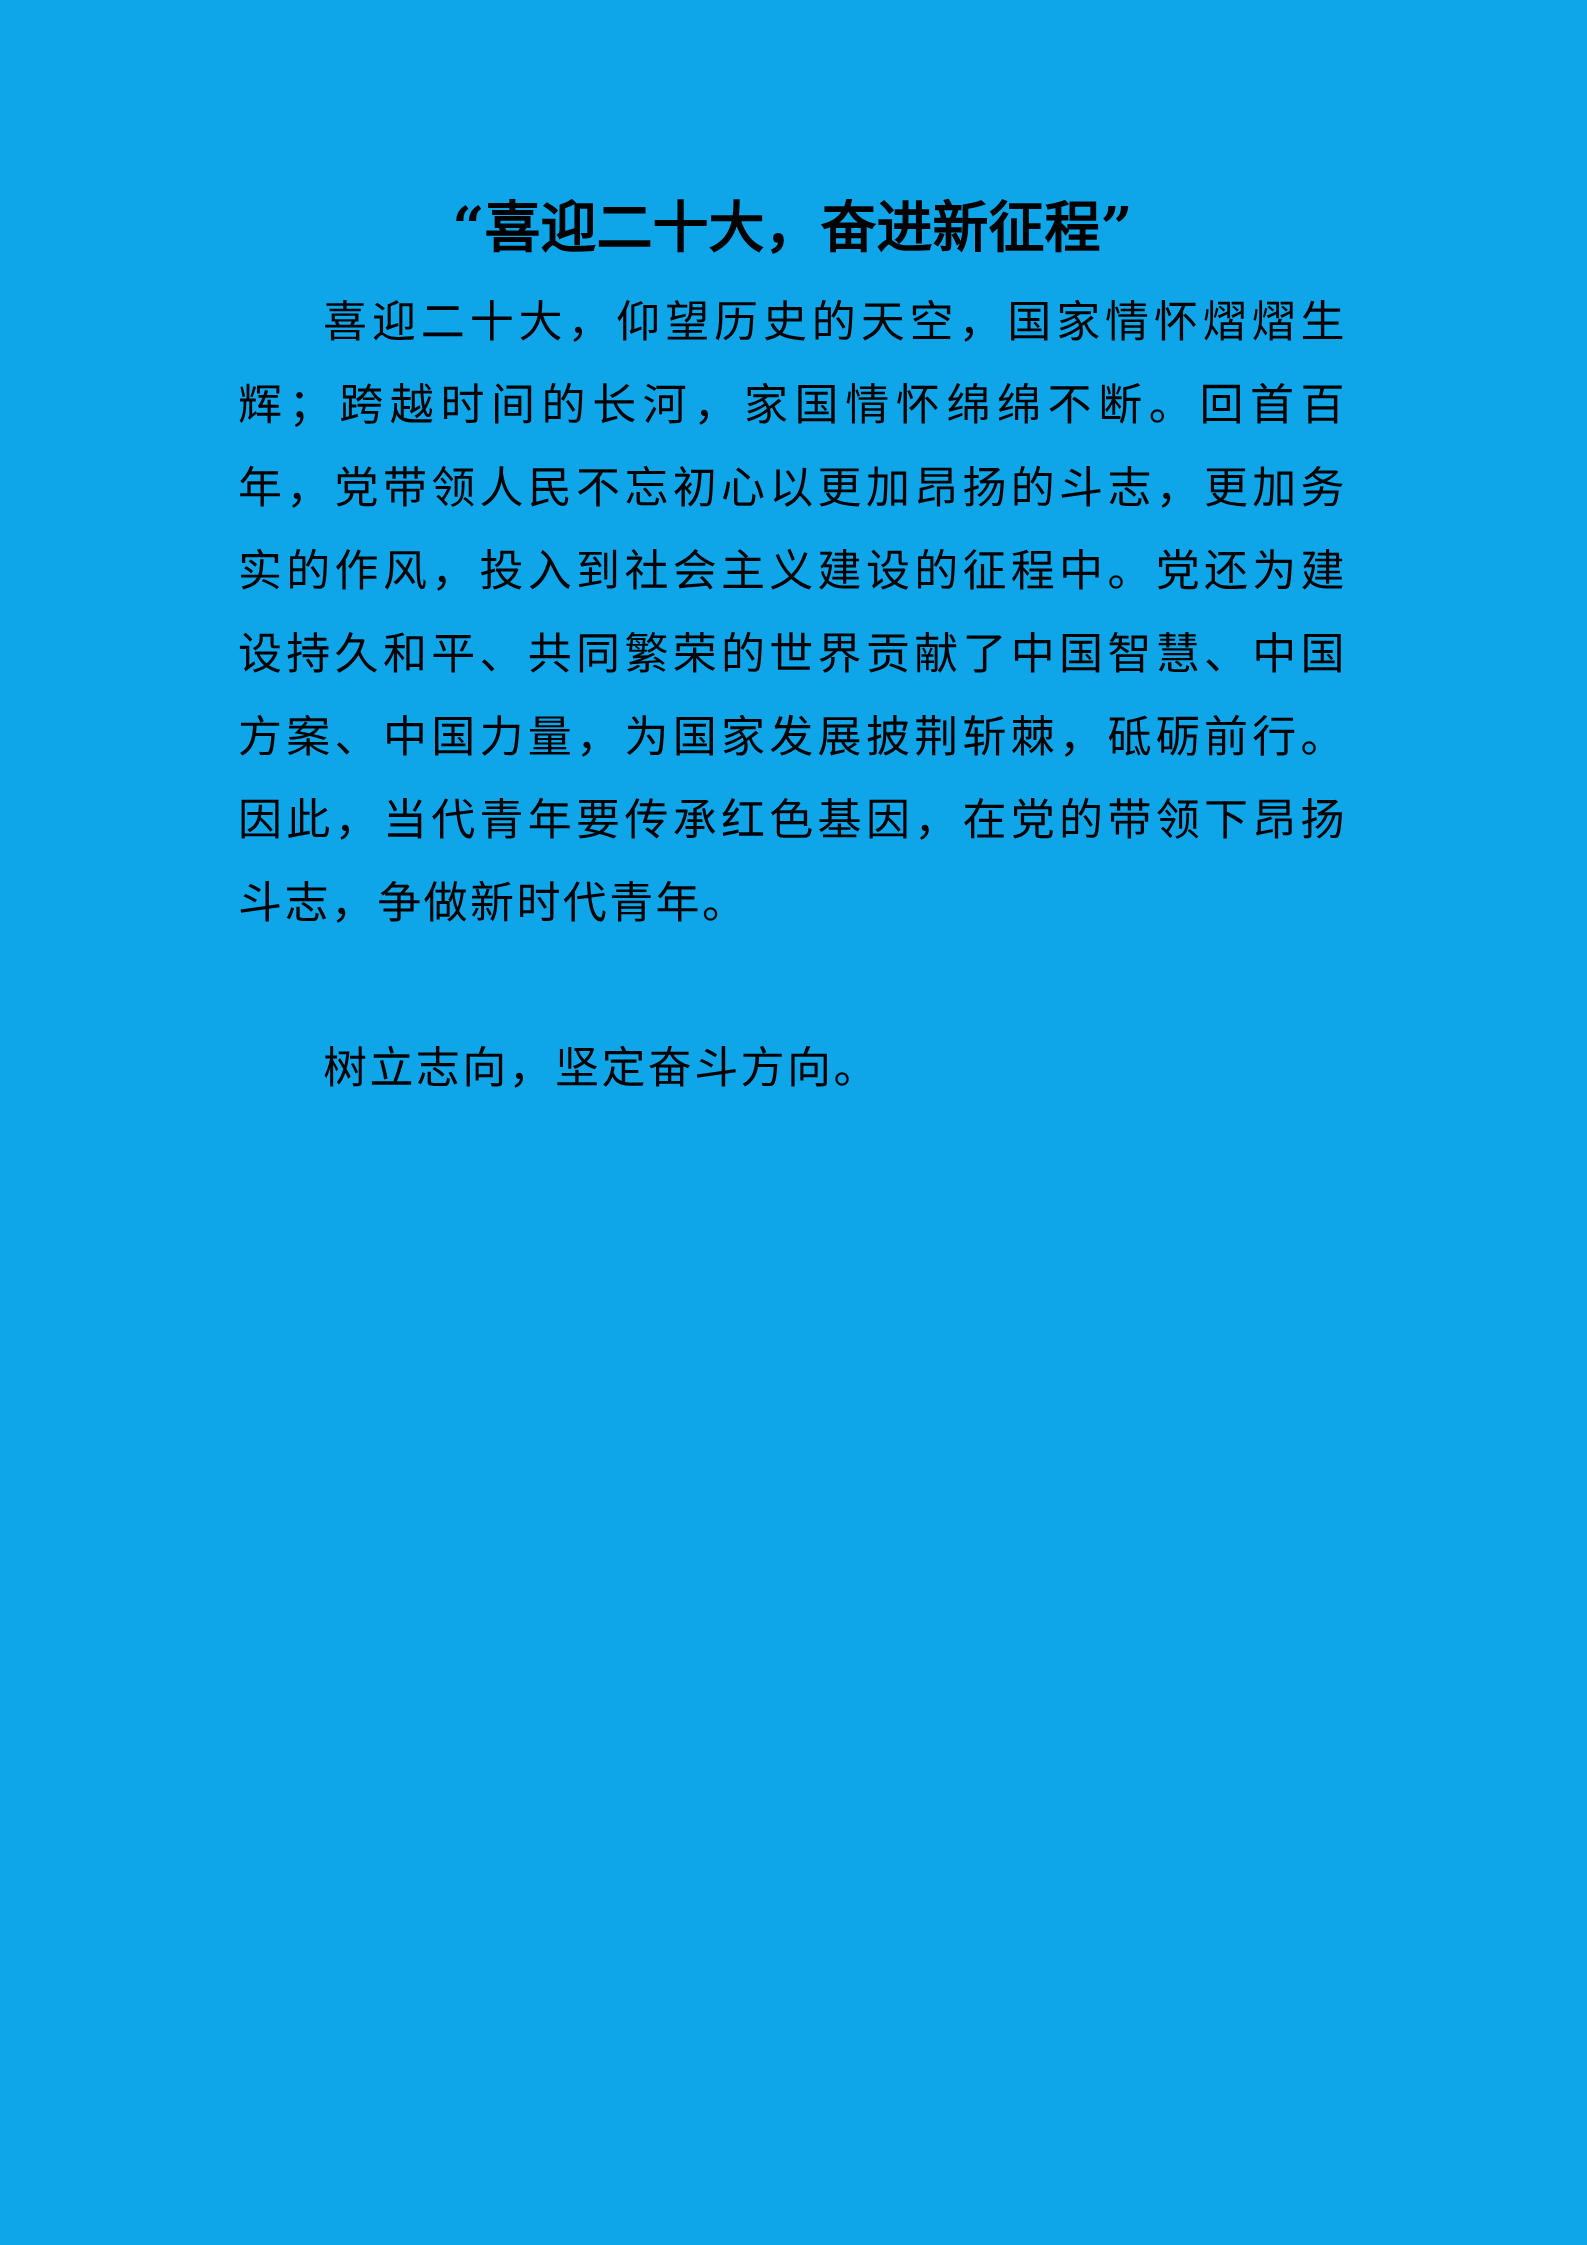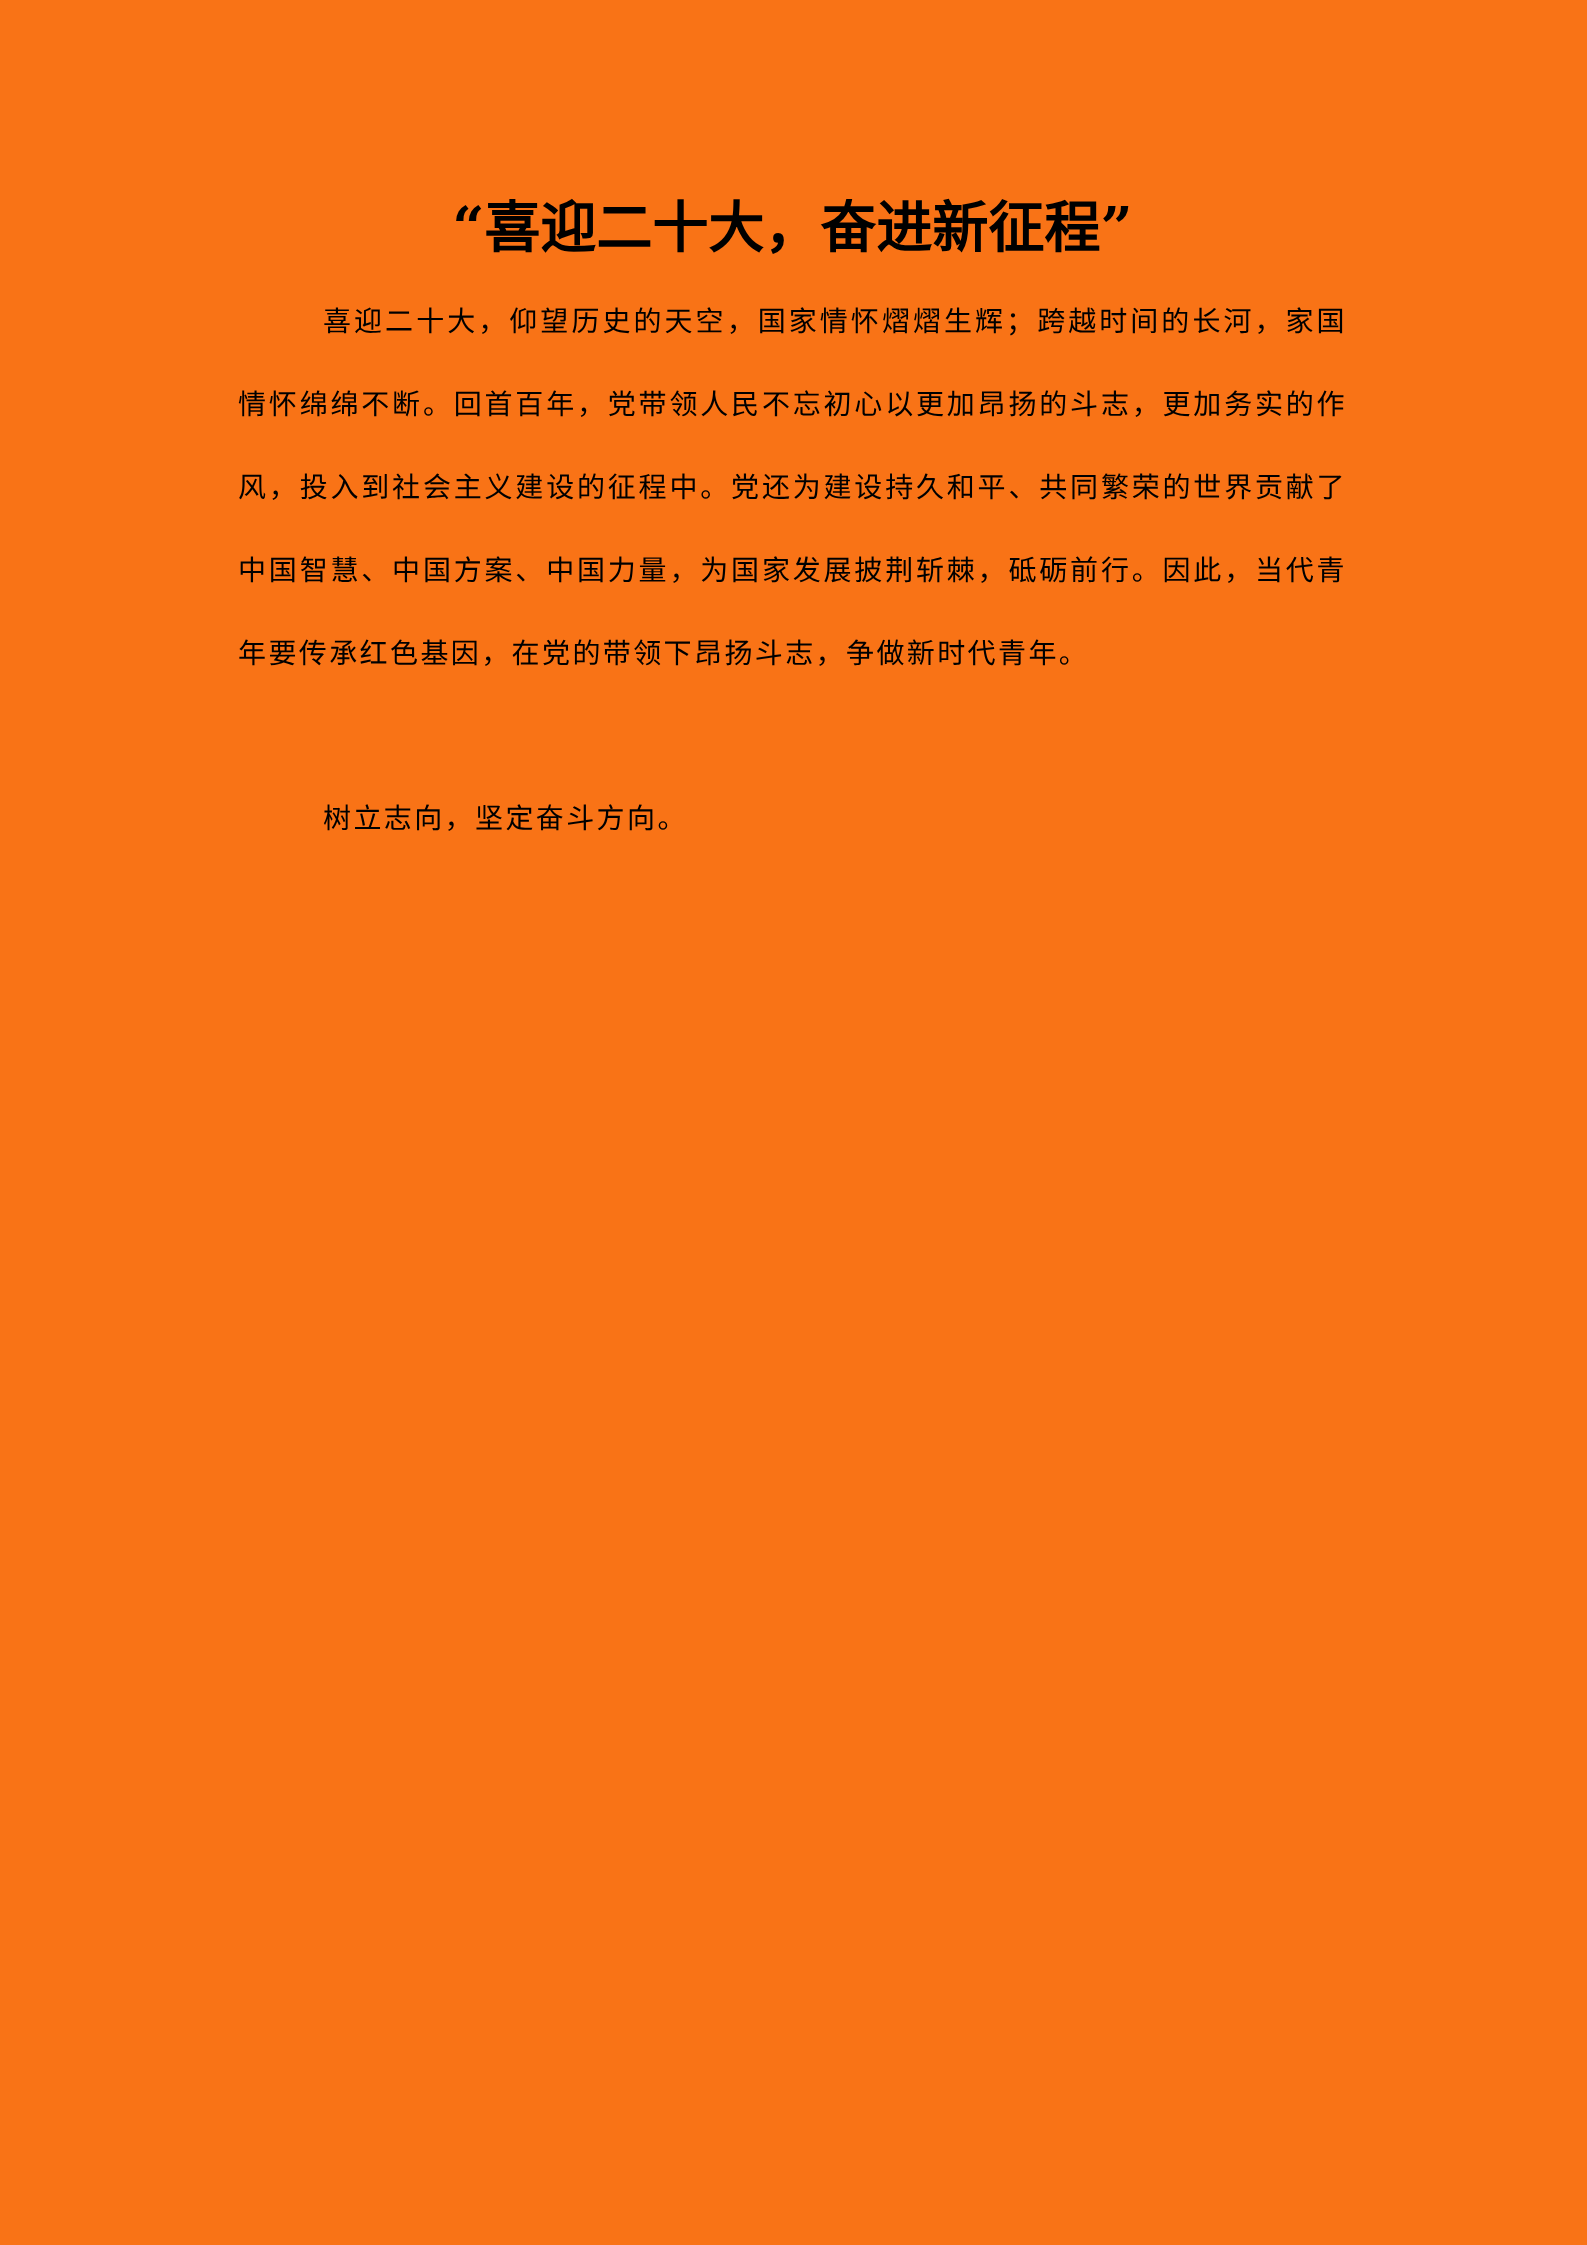--- a/index.html
+++ b/index.html
@@ -4,21 +4,21 @@
 <style>
   html, body {
     margin: 0;
     padding: 0;
     background: #ffffff;
   }
   .page {
     position: relative;
     width: 1587px;
     height: 2245px;
-    background: #f97316;
+    background: #0ea5e9;
     color: #000000;
     overflow: hidden;
     font-family: "DejaVu Serif", "Liberation Serif", serif;
   }
   .content {
     box-sizing: border-box;
     width: 100%;
     height: 100%;
     padding: 182px 240px 0 238px;
   }
@@ -26,21 +26,21 @@
     margin: 0 0 8px 0;
     font-size: 56px;
     line-height: 90px;
     font-weight: 700;
     text-align: center;
     letter-spacing: 0px;
     white-space: nowrap;
   }
   .para {
     margin: 0 0 82px 0;
-    font-size: 28px;
+    font-size: 44px;
     line-height: 83px;
     letter-spacing: 2.4px;
     text-align: justify;
     text-indent: 85px;
     word-break: normal;
     line-break: strict;
   }
   .para:last-child {
     margin-bottom: 0;
   }

